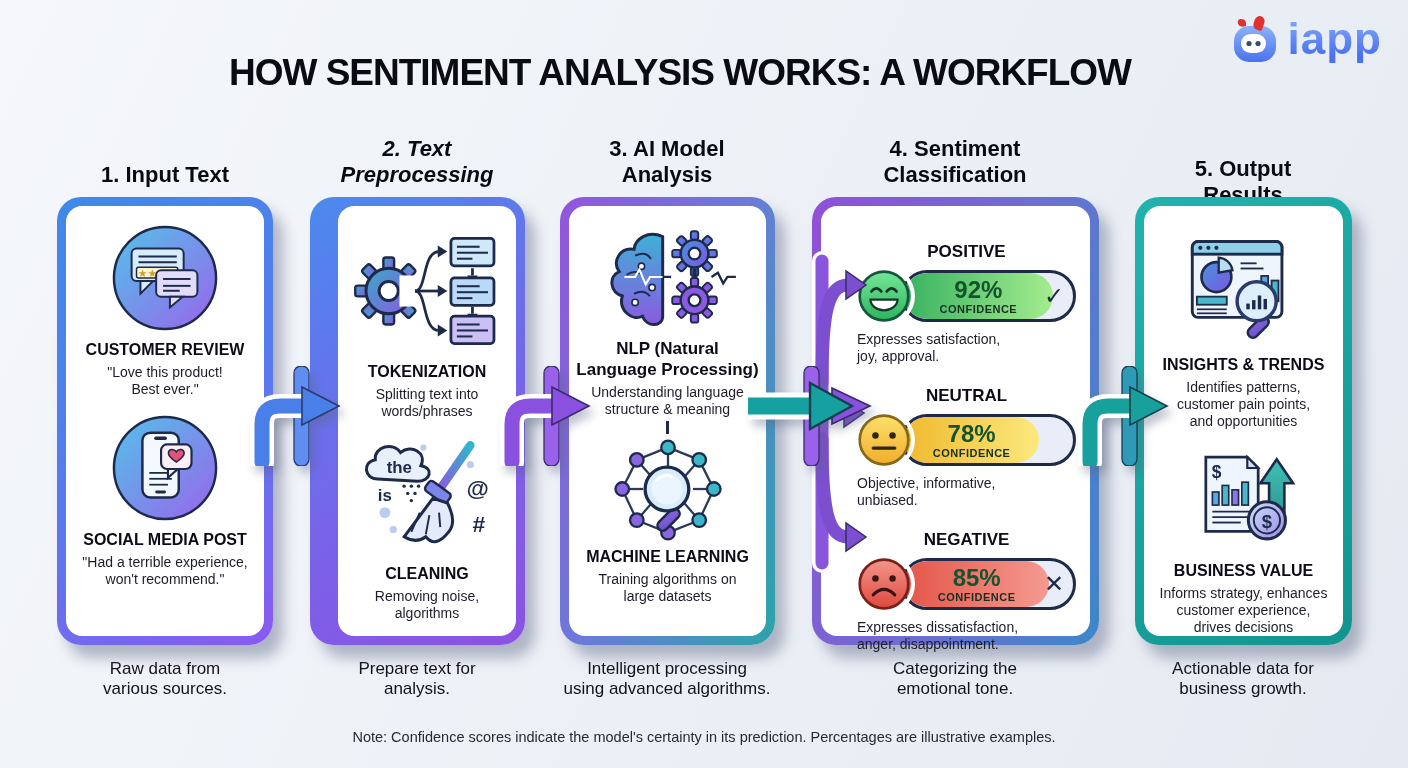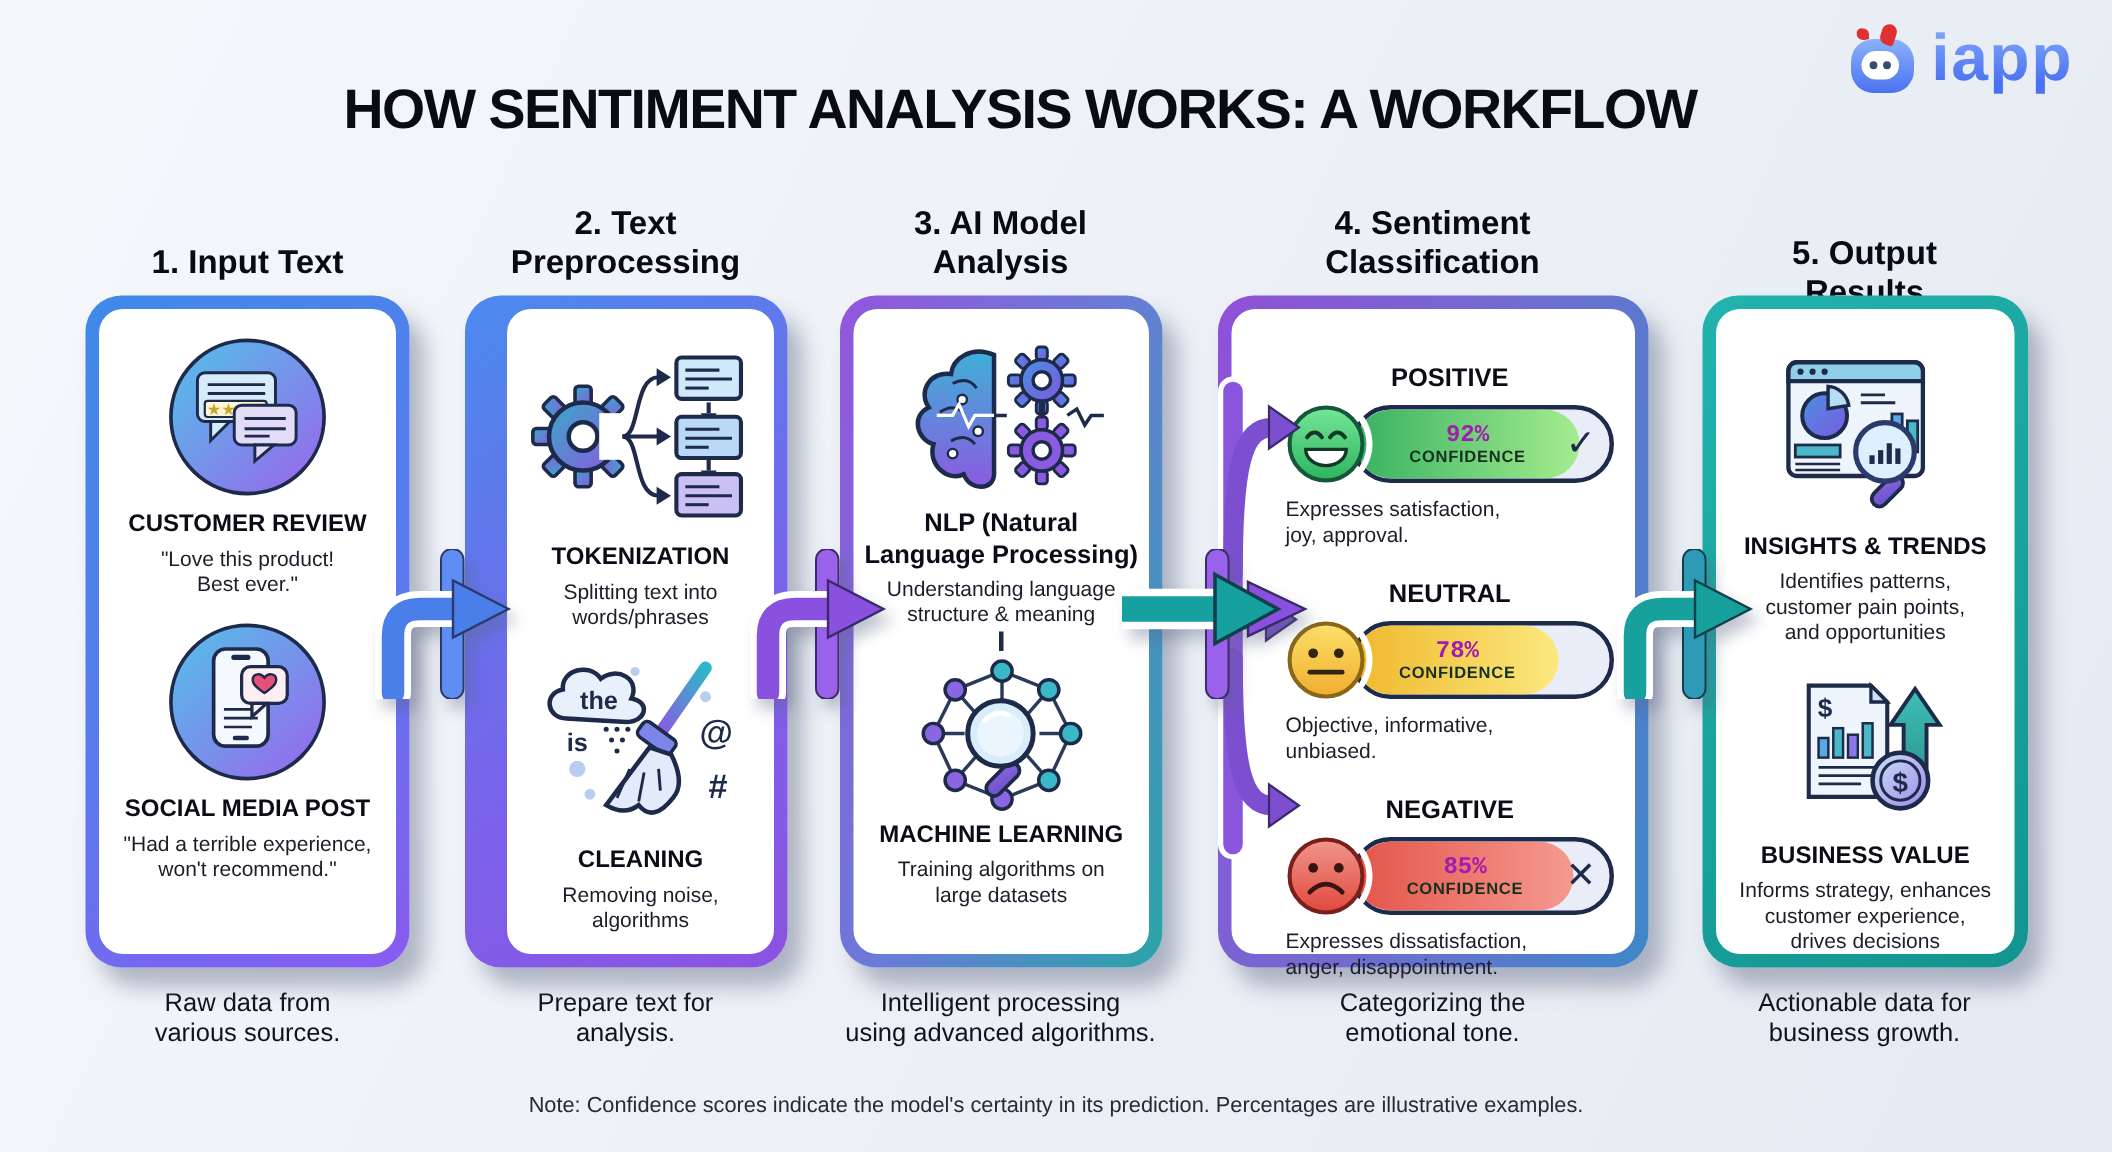--- a/index.html
+++ b/index.html
@@ -50,21 +50,21 @@
   .emoji{width:54px;height:54px;flex:none;margin-right:-10px;position:relative;z-index:2;
     border-radius:50%;box-shadow:0 0 0 4px #fff;}
   .pill{position:relative;height:46px;flex:1;border:3px solid #1e2a4a;border-radius:26px;
     background:#e9edf8;overflow:hidden;}
   .pill-fill{position:absolute;left:0;top:0;bottom:0;border-radius:24px;}
   .fill-pos{width:88%;background:linear-gradient(90deg,#38b262 0%,#a5ec8e 100%);}
   .fill-neu{width:80%;background:linear-gradient(90deg,#f0b92e 0%,#fbe97e 100%);}
   .fill-neg{width:86%;background:linear-gradient(90deg,#e4554a 0%,#f59a90 100%);}
   .pill-text{position:absolute;top:3px;left:0;height:40px;display:flex;flex-direction:column;
     justify-content:center;align-items:center;line-height:1;}
-  .pill-pct{font-size:16px;font-weight:800;color:#a21caf;font-family:Liberation Mono, monospace;}
+  .pill-pct{font-size:24px;font-weight:800;color:#14532d;}
   .pill-unit{font-size:11px;font-weight:800;letter-spacing:.5px;color:#15301f;margin-top:2px;}
   .pill-mark{position:absolute;right:9px;top:50%;transform:translateY(-50%);
     font-size:24px;font-weight:800;color:#1e2a4a;}
   .sent-desc{font-size:14px;color:#1d1d2a;line-height:17px;margin-top:8px;text-align:left;}
 
   .arrow{position:absolute;top:366px;z-index:4;filter:drop-shadow(5px 7px 5px rgba(90,100,130,.38));}
   .branches{position:absolute;left:-2px;top:36px;width:60px;height:352px;z-index:3;}
   .nlp-divider{width:2.5px;height:13px;background:#1e2a4a;margin:3px 0;}
 </style>
 </head>
@@ -85,21 +85,21 @@
       <rect x="4" y="10" width="42" height="36" rx="15" fill="url(#lg1)"></rect>
       <rect x="11" y="18" width="25" height="19" rx="9.5" fill="#ffffff"></rect>
       <circle cx="19" cy="27.5" r="2.6" fill="#3a4a6a"></circle>
       <circle cx="28" cy="27.5" r="2.6" fill="#3a4a6a"></circle>
     </svg>
     <span class="logo-text">iapp</span>
     <span class="logo-tick" style="top:2px;right:118px;"></span>
   </div>
 
   <div class="col-head single" style="left:25px;">1. Input Text</div>
-  <div class="col-head ml" style="left:277px;">2. Text
+  <div class="col-head ml" style="left:277px;font-style:italic;">2. Text
 Preprocessing</div>
   <div class="col-head ml" style="left:527px;">3. AI Model
 Analysis</div>
   <div class="col-head ml" style="left:815px;">4. Sentiment
 Classification</div>
   <div class="col-head ml" style="left:1103px;margin-top:20px;">5. Output
 Results</div>
 
   <div class="card grad1" style="left:57px;width:216px;">
     <div class="card-inner" style="padding-top:18px;">

